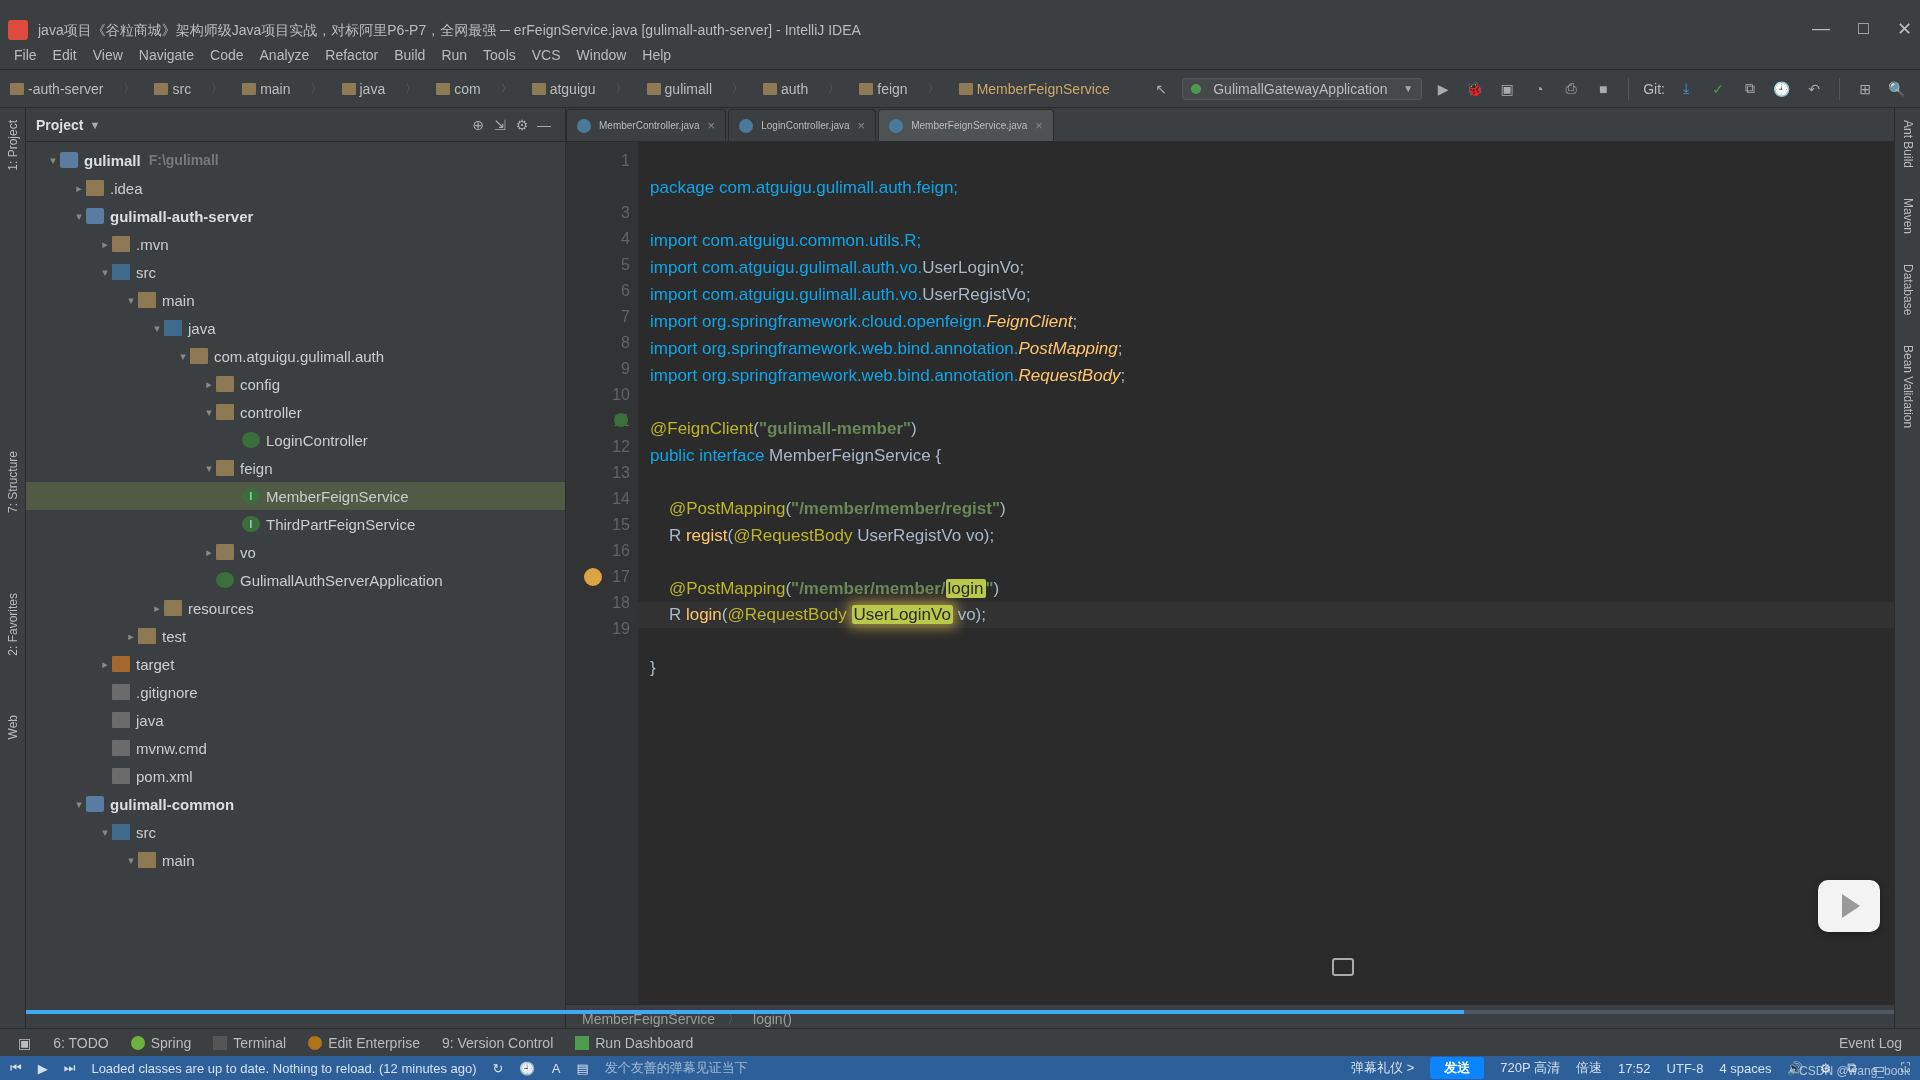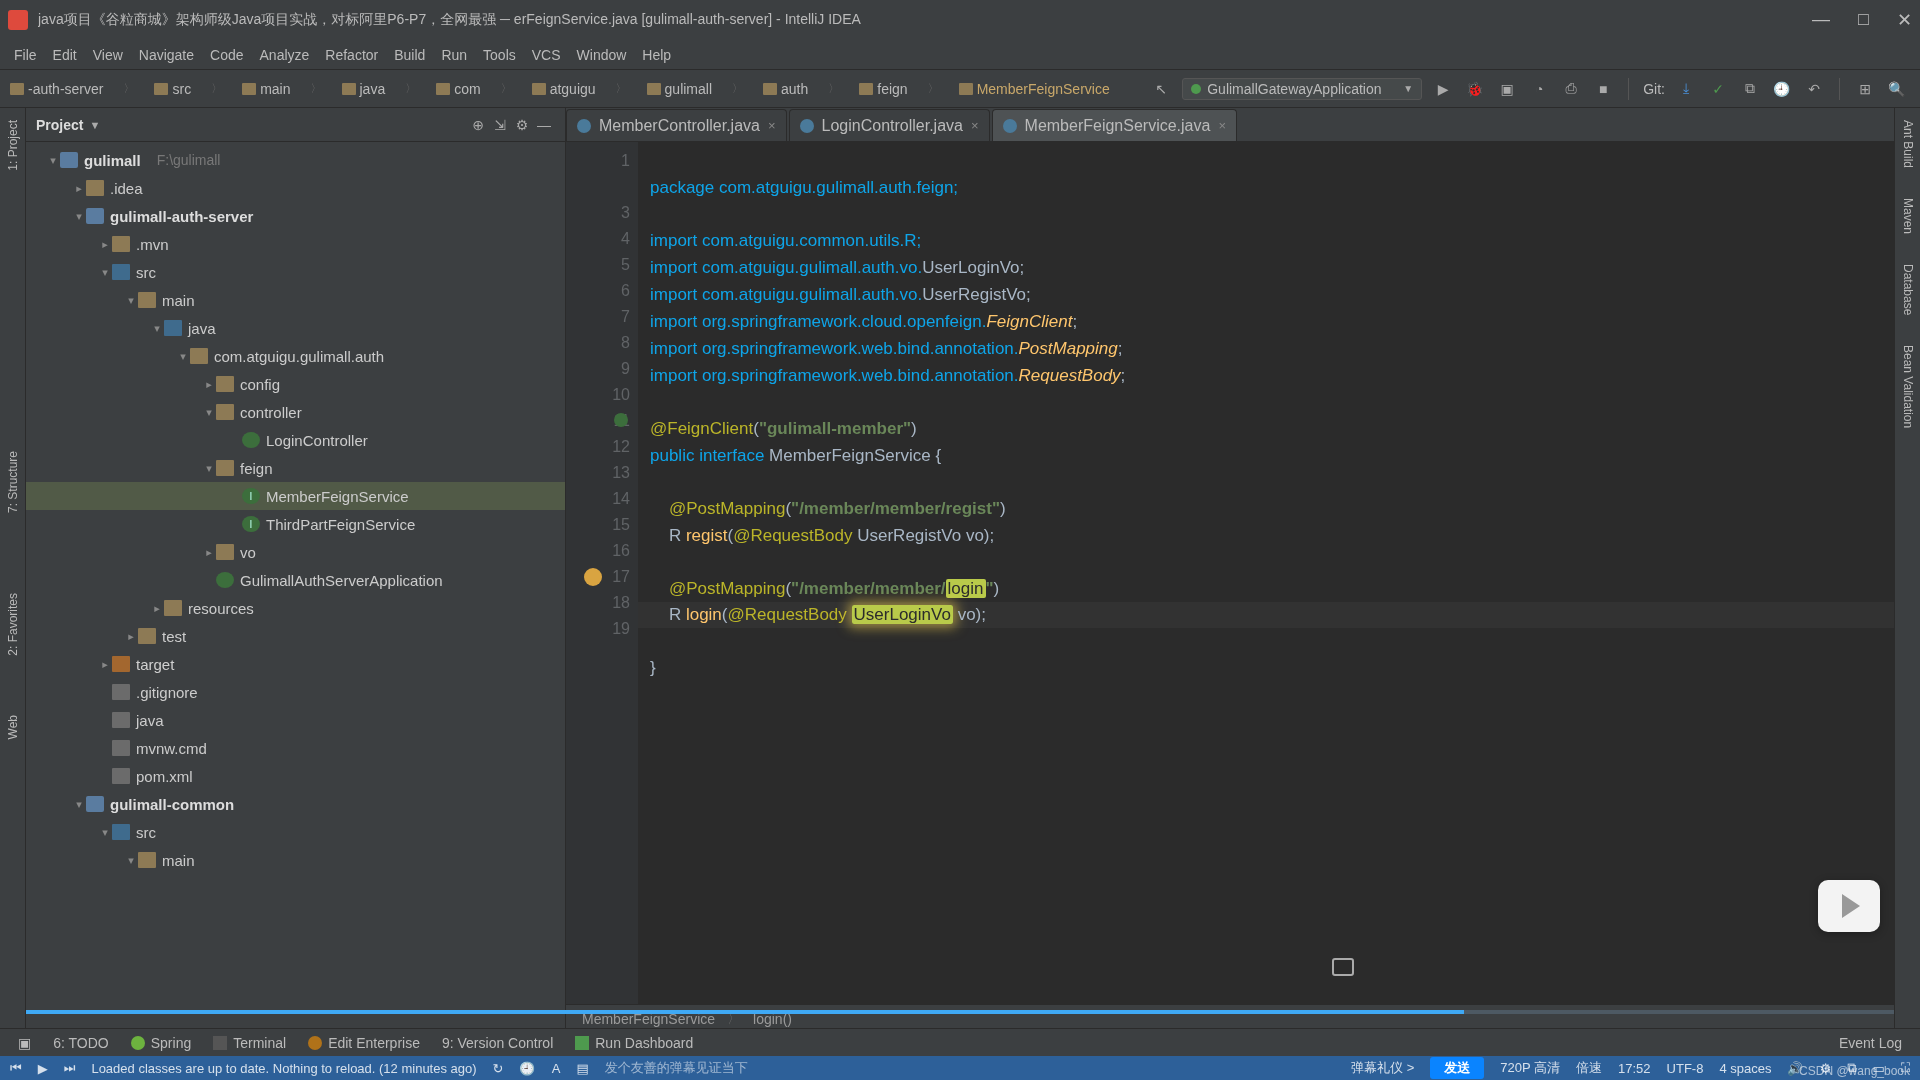--- a/index.html
+++ b/index.html
@@ -1,39 +1,39 @@
 <!DOCTYPE html>
 <html><head>
 <meta charset="utf-8">
 <style>
 * { margin:0; padding:0; box-sizing:border-box; font-family:"Segoe UI",Arial,sans-serif; }
 body { width:1920px; height:1080px; background:#3c3f41; overflow:hidden; font-size:14px; color:#bbb; position:relative; }
 
 
-.titlebar { height:40px; background:#3c3f41; display:flex; align-items:center; padding:16px 8px; color:#bbb; font-size:14px; position:relative; }
+.titlebar { height:40px; background:#3c3f41; display:flex; align-items:flex-end; padding:0 8px; color:#bbb; font-size:14px; position:relative; }
 .titlebar .icon { width:20px; height:20px; background:#de4a3d; border-radius:3px; margin-right:10px; }
 .titlebar .title { flex:1; white-space:nowrap; overflow:hidden; }
 .titlebar .winbtns { display:flex; gap:28px; color:#bbb; font-size:18px; }
 .titlebar .winbtns span { cursor:pointer; }
 .top-overlay { position:absolute; left:0; top:0; width:100%; height:24px; color:#aaa; font-size:20px; text-align:center; pointer-events:none; font-weight:bold; opacity:.6; letter-spacing:2px; }
 
 
 .menubar { height:30px; background:#3c3f41; display:flex; align-items:center; padding:0 6px; border-bottom:1px solid #2b2b2b; }
 .menubar .mi { padding:4px 8px; color:#bbb; cursor:pointer; }
 
 
 .navbar { height:38px; background:#3c3f41; display:flex; align-items:center; padding:0 4px; border-bottom:1px solid #2b2b2b; }
 .bc { display:flex; align-items:center; flex:1; overflow:hidden; gap:14px; }
 .bc .seg { display:flex; align-items:center; gap:4px; padding:2px 6px; color:#bbb; }
 .bc .seg .fld { width:14px; height:12px; background:#8d7a55; border-radius:1px; }
 .bc .sep { color:#666; font-size:11px; }
 .bc .filename { color:#c9a86a; }
 .navtools { display:flex; align-items:center; gap:10px; padding:0 8px; }
 .navtools .btn { width:22px; height:22px; display:flex; align-items:center; justify-content:center; color:#aaa; cursor:pointer; border-radius:3px; }
-.runconfig { display:flex; align-items:center; background:#45494a; border:1px solid #555; border-radius:3px; padding:2px 8px; gap:6px; min-width:240px; }
+.runconfig { display:flex; align-items:center; background:#45494a; border:1px solid #555; border-radius:3px; padding:2px 8px; gap:12px; min-width:240px; }
 .runconfig .dot { width:10px; height:10px; border-radius:50%; background:#4e9a4e; }
 .arrow-down { font-size:10px; color:#aaa; margin-left:auto; }
 .tb-sep { width:1px; height:22px; background:#555; margin:0 4px; }
 .ic-run { color:#4e9a4e; }
 .ic-bug { color:#4e9a4e; }
 .ic-stop { color:#c75450; }
 .ic-cov { color:#4e9a4e; }
 
 
 .mainarea { position:absolute; top:108px; bottom:48px; left:0; right:0; display:flex; }
@@ -63,29 +63,29 @@
 .ic-src { background:#3f6b8d; border-radius:1px; }
 .ic-pkg { background:#8d7a55; border-radius:1px; }
 .ic-class { background:#3c6e3c; border-radius:50%; width:16px; height:16px; }
 .ic-iface { background:#3c6e3c; border-radius:50%; width:16px; height:16px; font-size:10px; color:#bfe; display:flex; align-items:center; justify-content:center; }
 .ic-launch { background:#3c6e3c; border-radius:50%; width:16px; height:16px; }
 .ic-file { background:#6b6b6b; border-radius:1px; width:14px; }
 .ic-target { background:#a3672f; border-radius:1px; }
 .tree-row .name { color:#ccc; }
 .tree-row .name.bold { font-weight:bold; color:#ddd; }
 .tree-row .name.hl { color:#d0d0d0; }
-.tree-row .path { color:#787878; margin-left:16px; font-size:14px; }
+.tree-row .path { color:#787878; margin-left:8px; font-size:14px;font-weight:bold; }
 
 
 .editor { flex:1; display:flex; flex-direction:column; background:#2b2b2b; }
 .tabs { height:34px; display:flex; align-items:flex-end; background:#3c3f41; border-bottom:1px solid #2b2b2b; }
 .tab-item { height:32px; display:flex; align-items:center; padding:0 10px; gap:8px; background:#3c3f41; border:1px solid #2b2b2b; border-bottom:none; margin-right:2px; cursor:pointer; border-radius:4px 4px 0 0; }
 .tab-item.active { background:#4e5254; }
 .tab-item .tic { width:14px; height:14px; background:#4a7a9a; border-radius:50%; }
-.tab-item .tlabel { color:#bbb; font-size:16px; }
+.tab-item .tlabel { color:#bbb; font-size:10px; }
 .tab-item .tclose { color:#888; font-size:13px; }
 .editor-body { flex:1; display:flex; position:relative; }
 .gutter { width:72px; background:#313335; color:#606366; text-align:right; padding:6px 8px 6px 6px; font-family:"JetBrains Mono",Consolas,monospace; font-size:16px; line-height:26px; position:relative; }
 .gutter .ln { height:26px; }
 .code { flex:1; padding:6px 12px; font-family:"JetBrains Mono",Consolas,monospace; font-size:17px; line-height:26px; color:#a9b7c6; white-space:pre; position:relative; }
 .kw { color:#0ea5e9; }
 .str { color:#6a8759; font-weight:bold; }
 .ann { color:#bbb529; }
 .func { color:#ffc66d; }
 .fc { color:#ffc66d; font-style:italic; }

